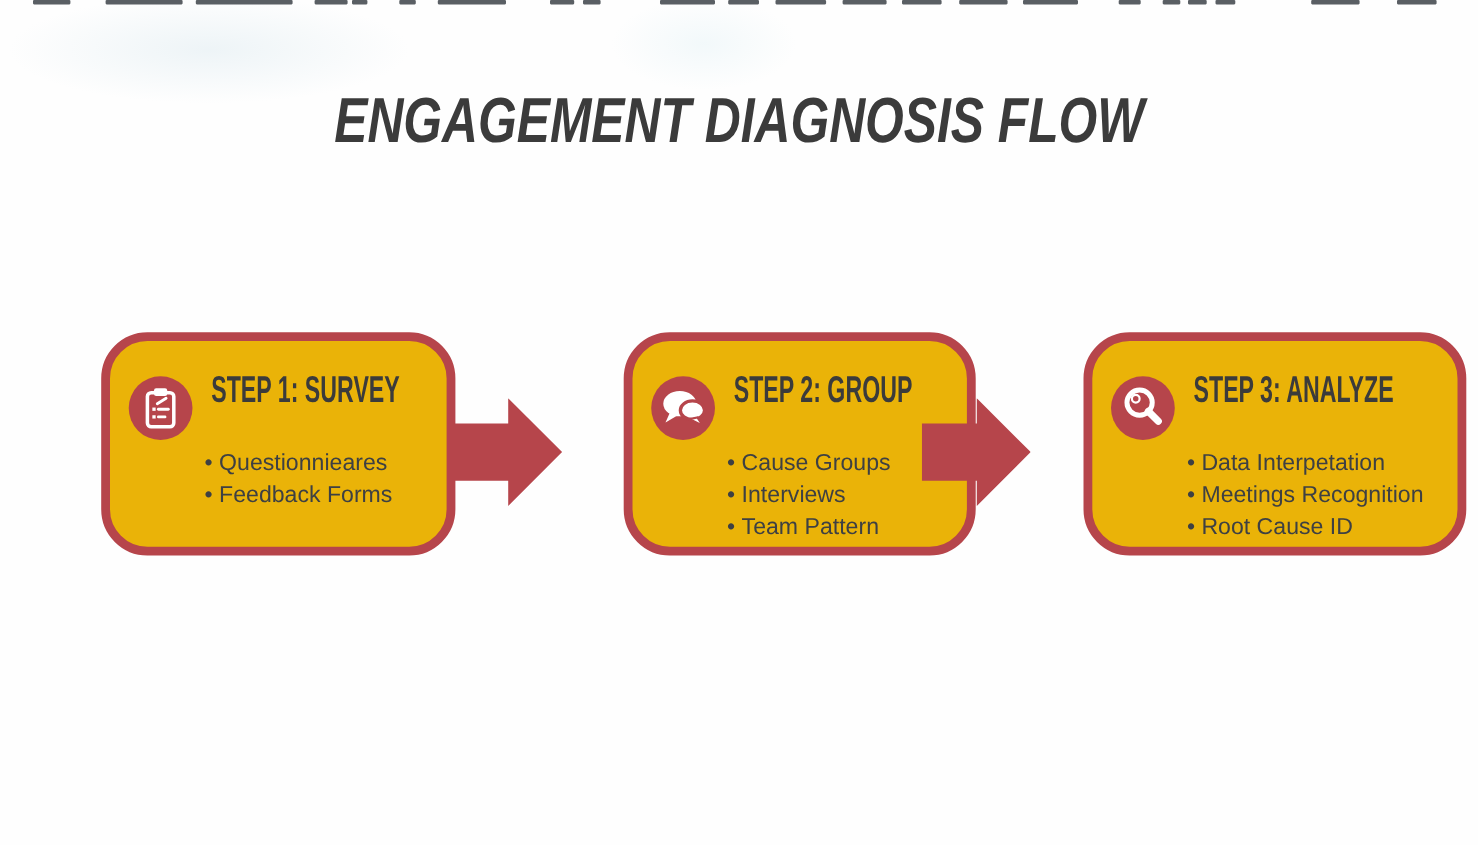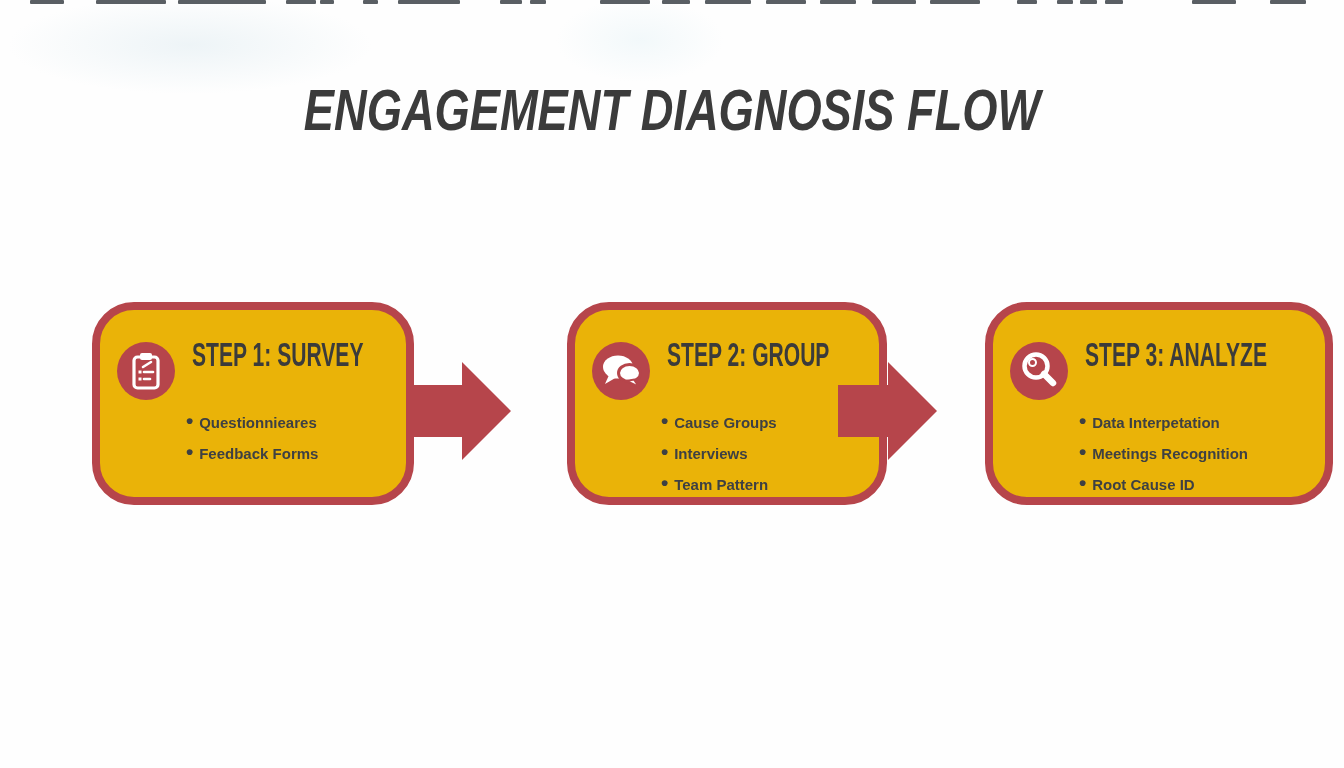--- a/index.html
+++ b/index.html
@@ -57,23 +57,22 @@
     font-size:34px;font-weight:700;color:var(--heading);
     white-space:nowrap;
     transform:scaleX(0.62);transform-origin:left center;
     line-height:1.1;
   }
   .step-bullets{
     position:absolute;left:86px;top:96px;
     list-style:none;
   }
   .step-bullets li{
-    font-size:15px;line-height:29px;color:var(--text);
+    font-size:21px;line-height:29px;color:var(--text);
     white-space:nowrap;
-    font-weight:bold;
   }
   .step-bullets li::before{
     content:"\2022\00a0";
     color:var(--text);
     font-size:21px;
   }
   .flow-arrow{position:absolute;color:var(--accent);}
   .flow-arrow svg{display:block;}
 </style>
 </head>

